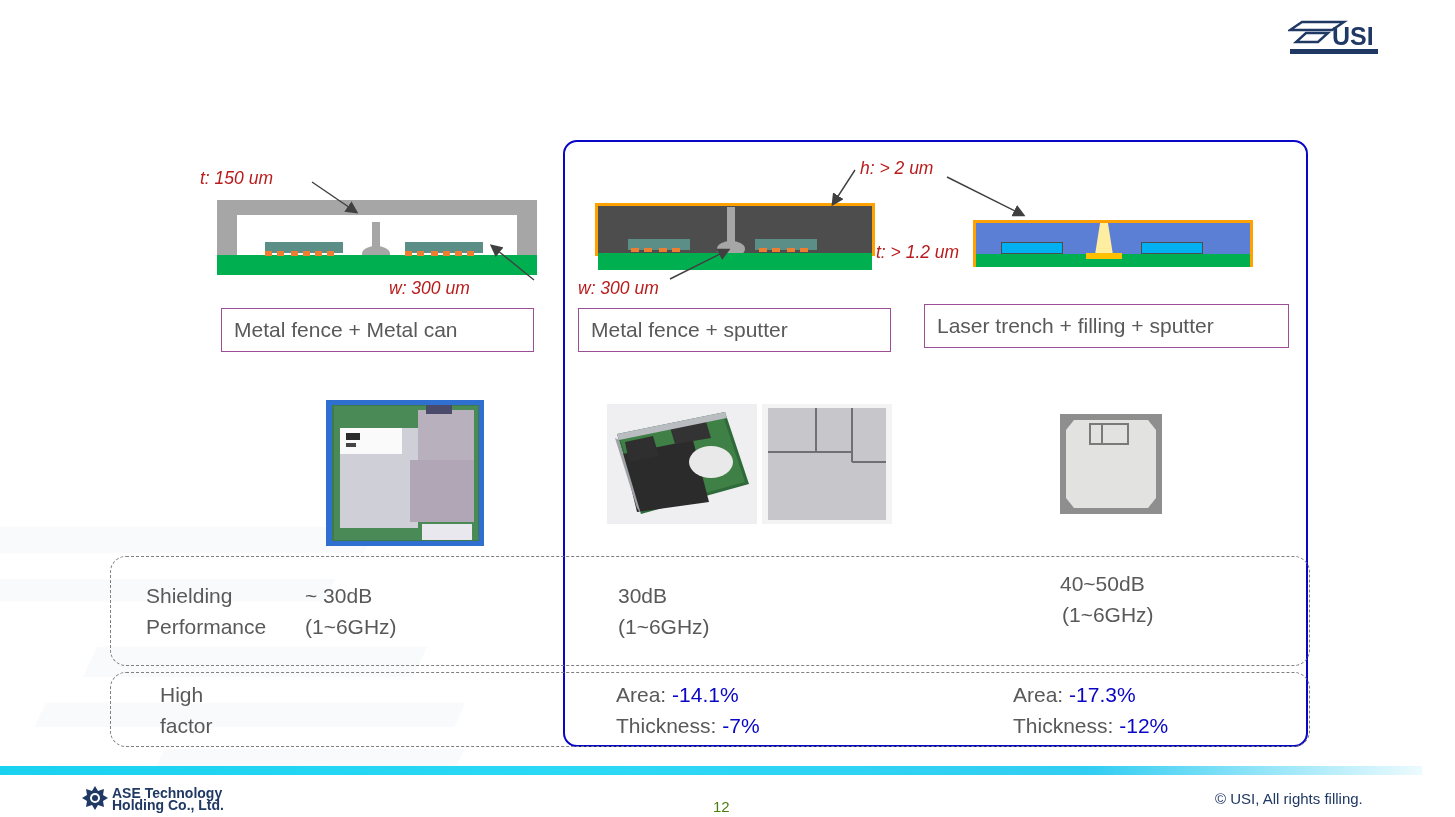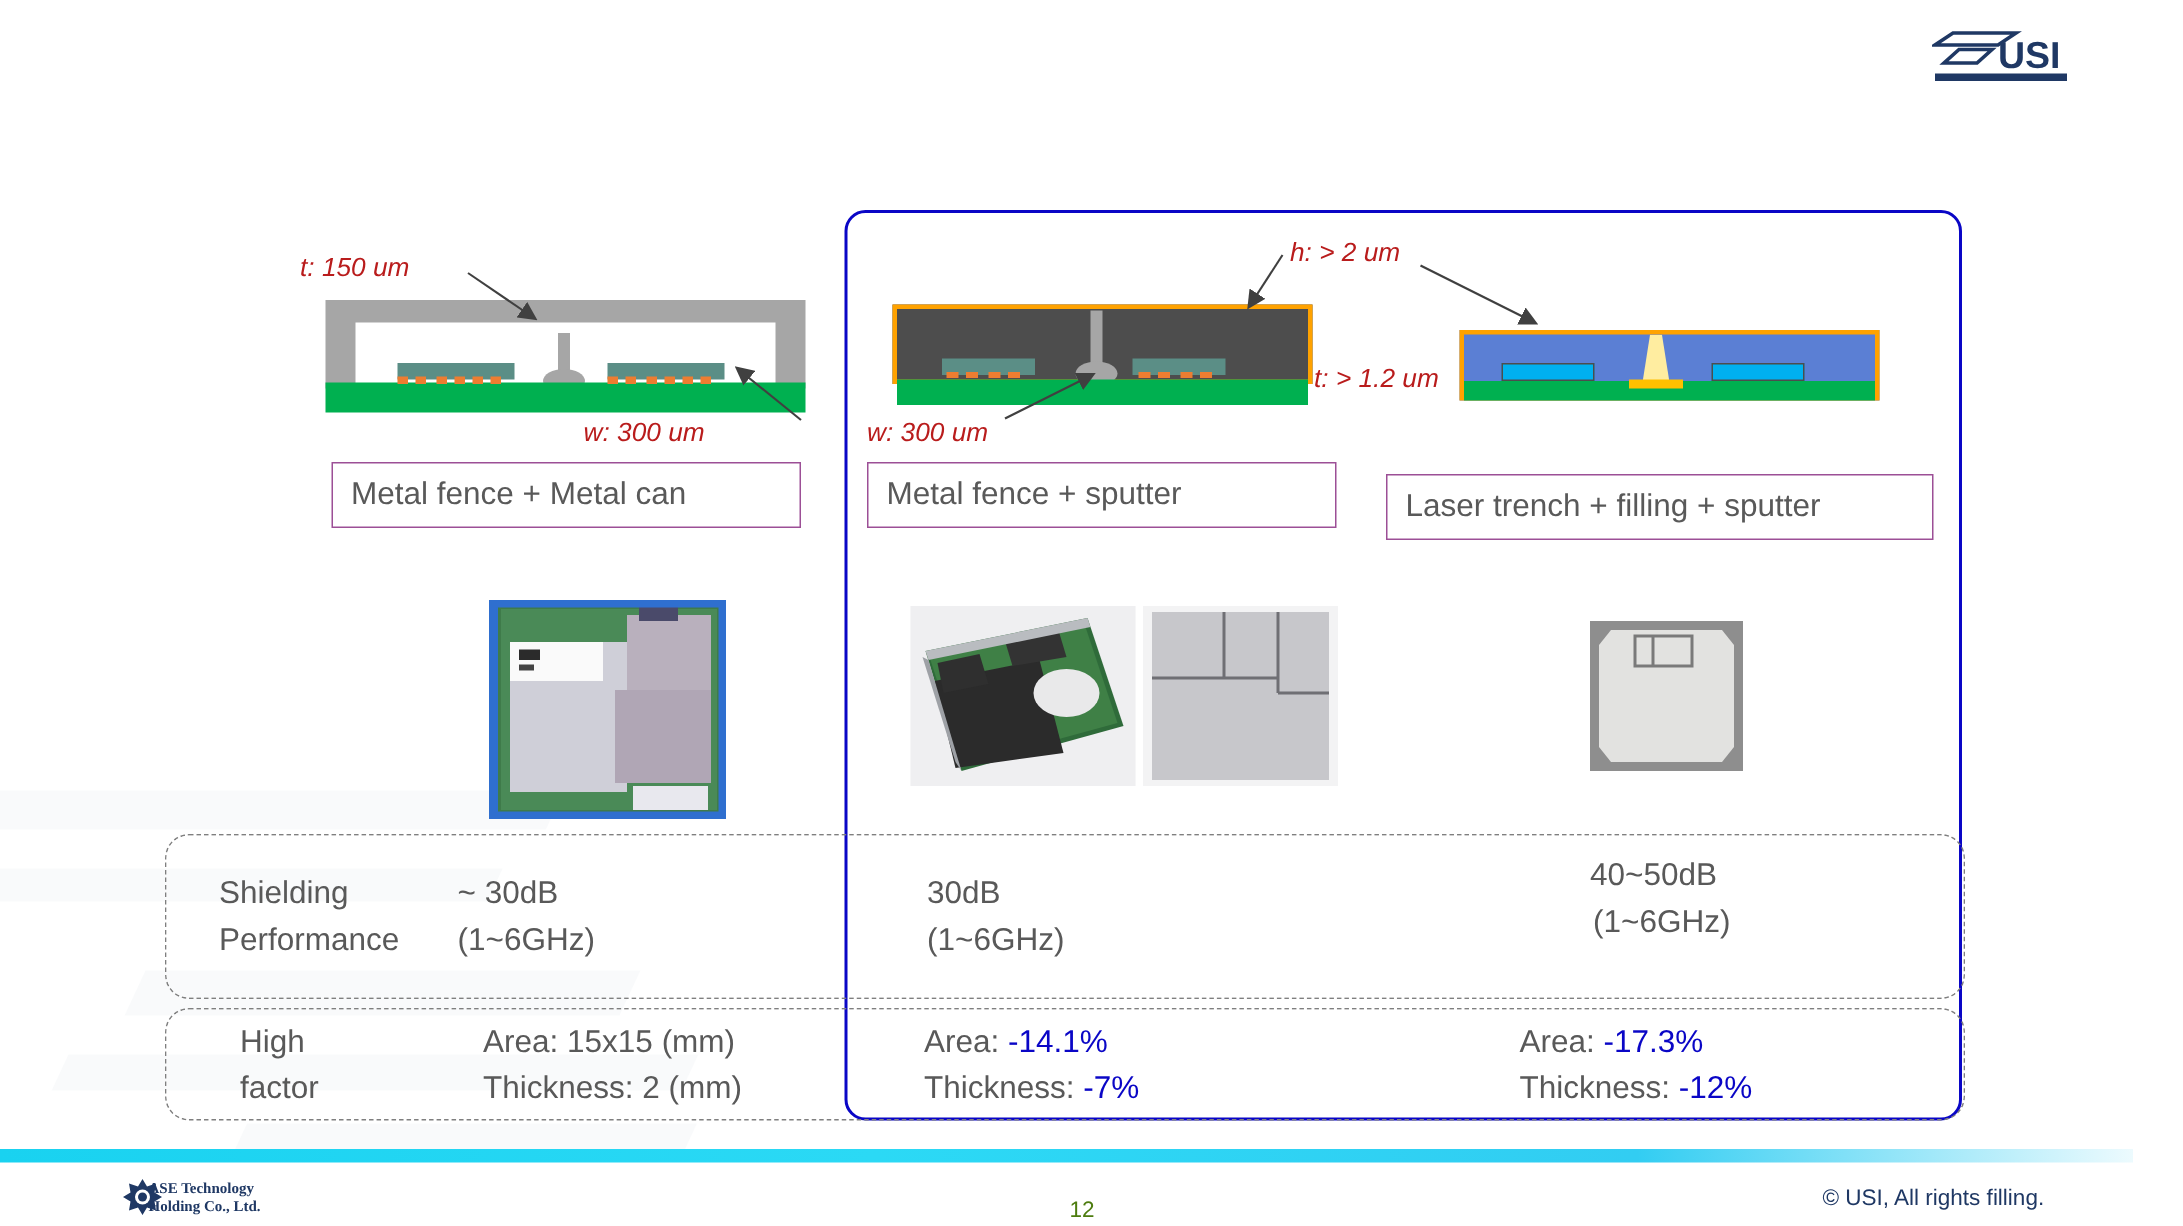--- a/index.html
+++ b/index.html
@@ -74,42 +74,42 @@
   .arrow{position:absolute;overflow:visible;}
 
   
   .method-box{
     position:absolute;border:1.4px solid #9c4f96;background:#ffffff;box-sizing:border-box;
     display:flex;align-items:center;padding-left:12px;
     font-size:21px;color:#595959;
   }
   #m1{left:221px;top:308px;width:313px;height:44px;}
   #m2{left:578px;top:308px;width:313px;height:44px;}
-  #m3{left:924px;top:316px;width:365px;height:44px;}
+  #m3{left:924px;top:304px;width:365px;height:44px;}
 
   
   .photo{position:absolute;overflow:hidden;}
   #ph1{left:326px;top:400px;width:158px;height:146px;background:#2f6fcf;}
   #ph2{left:607px;top:404px;width:150px;height:120px;background:#efefef;}
   #ph3{left:762px;top:404px;width:130px;height:120px;background:#f2f2f2;}
   #ph4{left:1060px;top:414px;width:102px;height:100px;background:#8c8c8c;}
 
   
   .drow{position:absolute;border:1.3px dashed #7f7f7f;border-radius:16px;box-sizing:border-box;}
   #row1{left:110px;top:556px;width:1200px;height:110px;}
   #row2{left:110px;top:672px;width:1200px;height:75px;}
 
   .cell{position:absolute;font-size:21px;color:#595959;line-height:31px;white-space:nowrap;}
   .cell .accent{color:#0a06c6;}
 
   
   .cyanbar{position:absolute;left:0;top:766px;width:1455px;height:9px;
     background:linear-gradient(90deg,#19d2f0 0%,#2bd9f5 40%,#32cdf2 75%,#ffffff 100%);}
   .ase-logo{position:absolute;left:82px;top:786px;width:26px;height:24px;}
-  .ase-text{position:absolute;left:99px;top:787px;font-size:10px;font-weight:bold;color:#1f3864;line-height:12px;font-family:Liberation Serif, serif;}
+  .ase-text{position:absolute;left:112px;top:787px;font-size:14px;font-weight:bold;color:#1f3864;line-height:12px;}
   .pagenum{position:absolute;left:713px;top:798px;font-size:15px;color:#4d7c0f;}
   .copyright{position:absolute;left:1215px;top:790px;font-size:15px;color:#1f3864;white-space:nowrap;}
 </style>
 </head>
 <body>
 
 <div class="slide">
 
   <div class="wm">
     <i></i>
@@ -305,28 +305,20 @@
   <div class="cell" style="left:1060px;top:568px">
     <div>40~50dB</div>
     <div style="padding-left:2px">(1~6GHz)</div>
   </div>
 
   <div class="cell" style="left:160px;top:679px">
     <div>High</div>
     <div>factor</div>
   </div>
 
-  <div class="cell" style="left:322px;top:679px">
-    <div>
-      <span>Area:</span><span> 15x15 (mm)</span>
-    </div>
-    <div>
-      <span>Thickness:</span><span> 2 (mm)</span>
-    </div>
-  </div>
 
   <div class="cell" style="left:616px;top:679px">
     <div>
       <span>Area:</span><span class="accent"> -14.1%</span>
     </div>
     <div>
       <span>Thickness:</span><span class="accent"> -7%</span>
     </div>
   </div>
 

